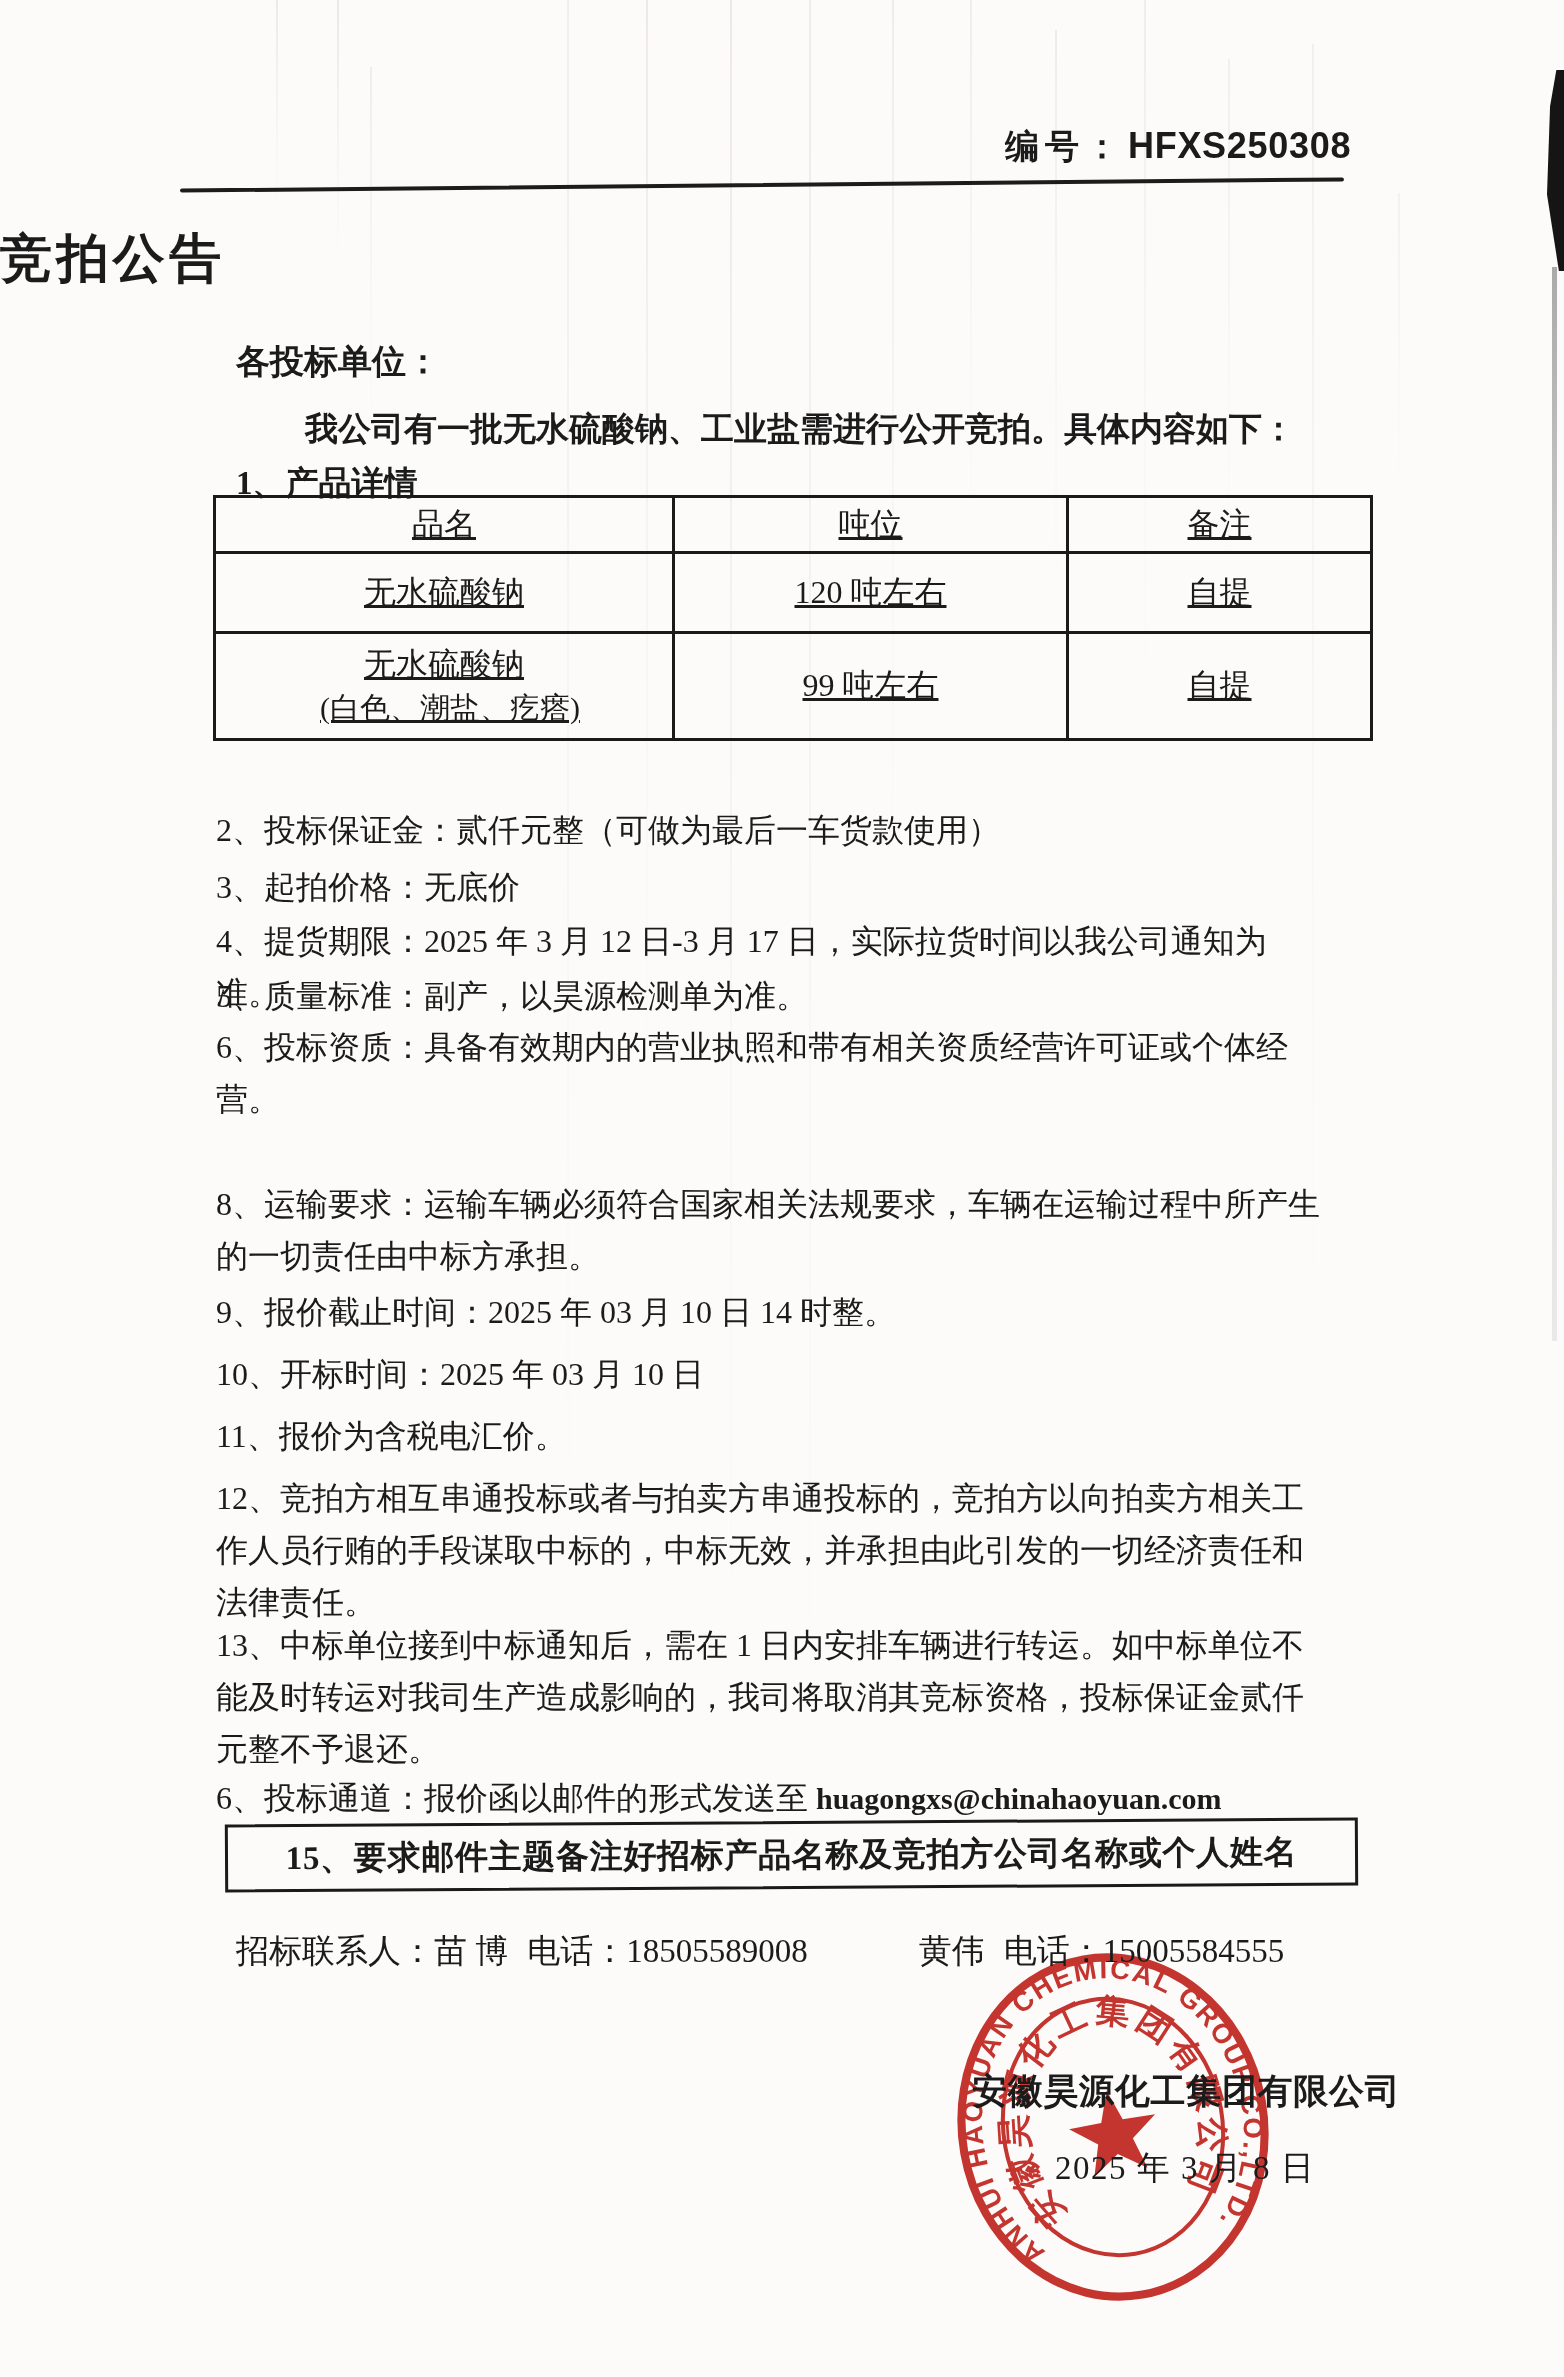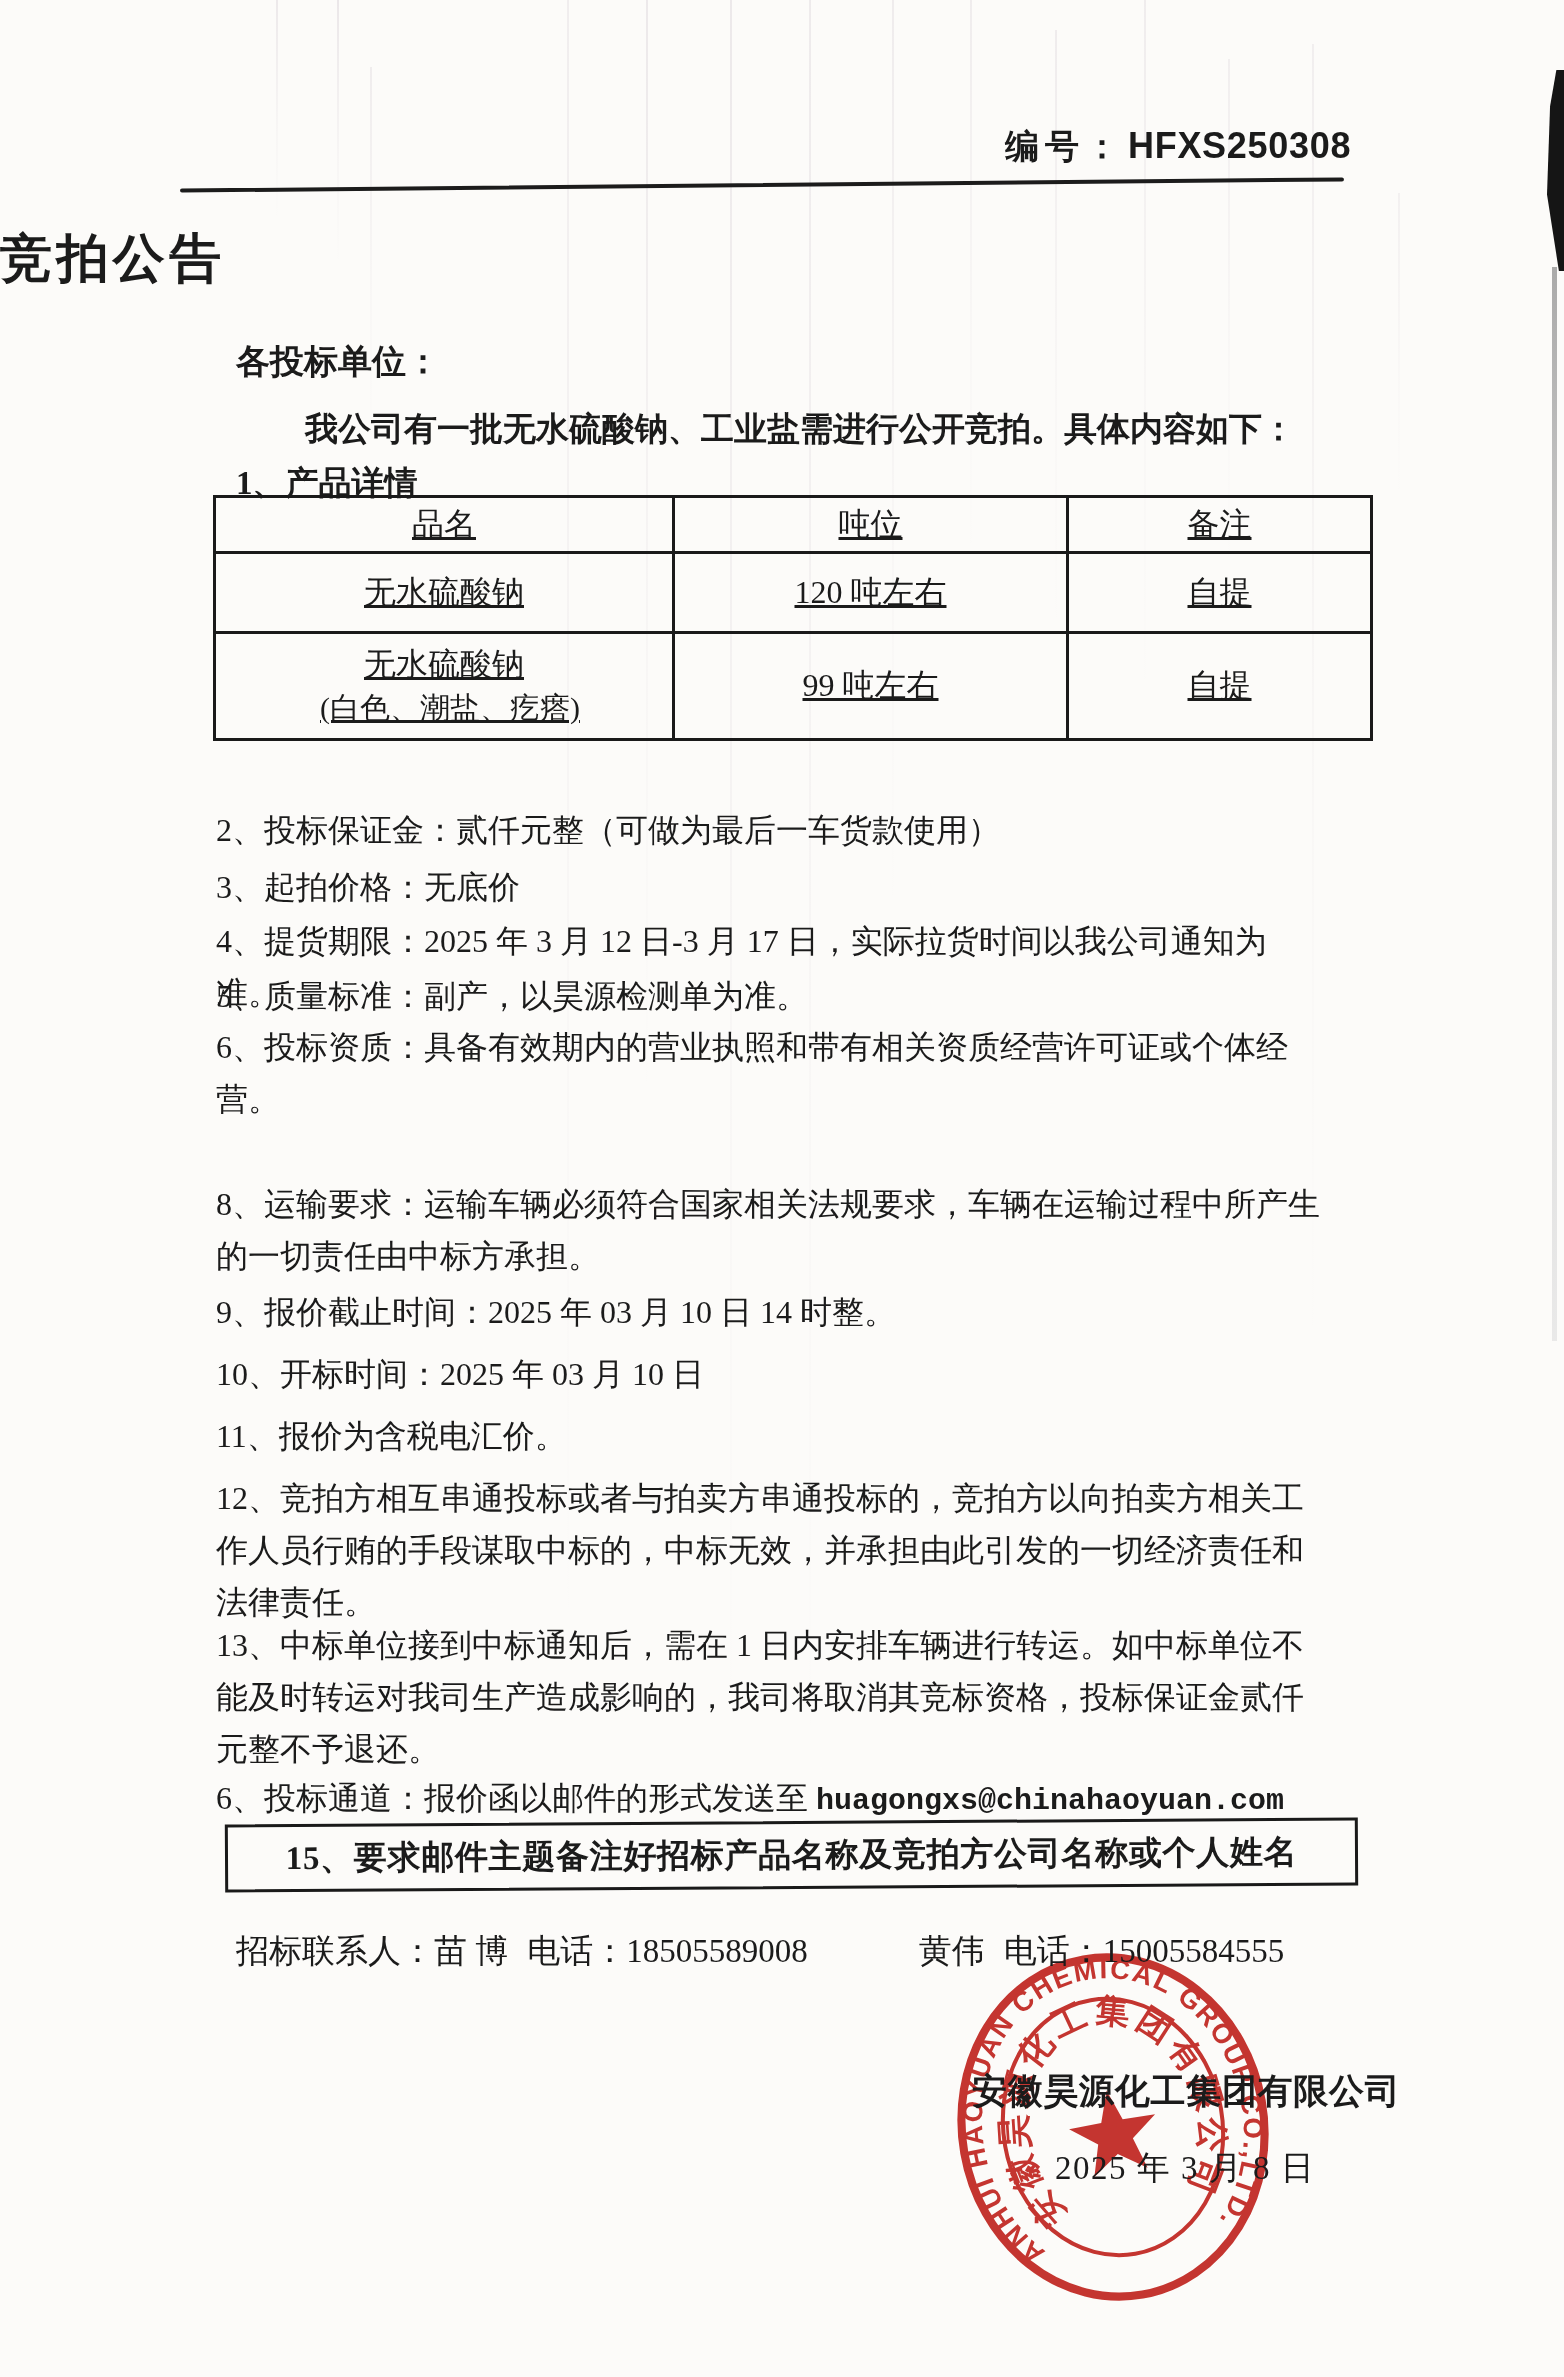--- a/index.html
+++ b/index.html
@@ -67,21 +67,21 @@
   .cell-sub{display:block;font-size:30px;margin-top:1.5px;padding-left:12px;}
   
   .item{
     position:absolute;left:216px;width:1112px;margin:0;
     font-size:32px;line-height:52px;white-space:pre-line;z-index:2;
   }
   .i2{top:804px}.i3{top:861px}.i4{top:915px}.i5{top:970px}
   .i6{top:1021px}.i7{top:1072px}.i8{top:1178px}.i9{top:1286px}
   .i10{top:1348px}.i11{top:1410px}.i12{top:1472px}.i13{top:1619px}
   .i14{top:1772px;white-space:nowrap;}
-  .email{font-family:Liberation Mono, monospace;font-weight:700;font-size:30px;letter-spacing:0px;}
+  .email{font-family:Liberation Serif, serif;font-weight:700;font-size:30px;letter-spacing:0px;}
   
   .box15{
     position:absolute;left:225px;top:1821px;width:1127px;height:62px;
     border:3.7px solid #1a1a1a;transform:rotate(-0.35deg);z-index:2;
     display:flex;align-items:center;justify-content:center;
     font-size:33px;font-weight:700;letter-spacing:0.7px;
   }
   
   .contacts{position:absolute;top:1929px;left:236px;font-size:33px;font-weight:400;z-index:4;white-space:nowrap;}
   .contacts .gap{display:inline-block;width:111px;}

